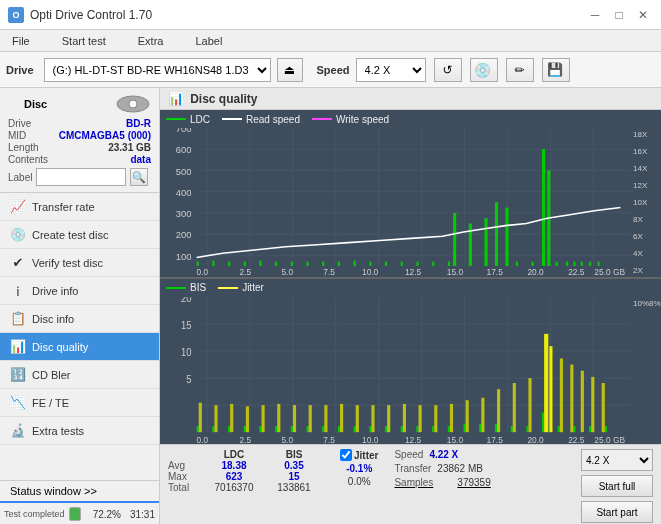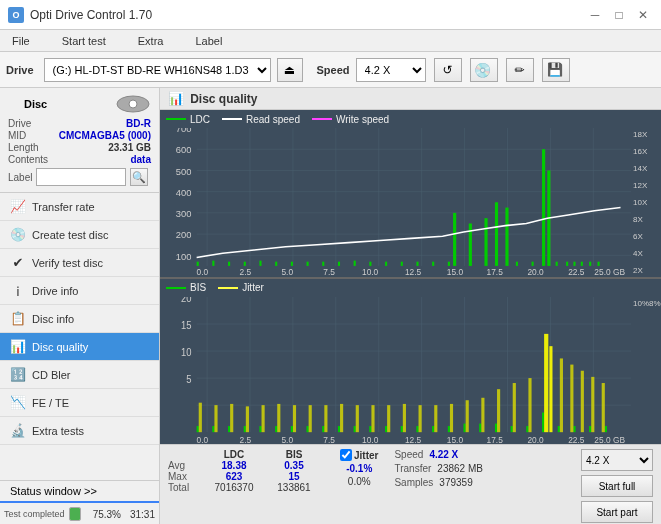--- a/index.html
+++ b/index.html
@@ -186,21 +186,21 @@
 
     <div class="statusbar">
       <div class="status-window-btn">
         <span>Status window &gt;&gt;</span>
       </div>
       <div class="progress-container">
         <span style="font-size:9px;color:#555;min-width:60px;">Test completed</span>
         <div class="progress-bar-outer">
           <div class="progress-bar-inner"></div>
         </div>
-        <span class="progress-text">75.3%</span>
+        <span class="progress-text">72.2%</span>
         <span style="font-size:10px;color:#333;min-width:30px;text-align:right;">31:31</span>
       </div>
     </div>
   </div>
 
   <div class="content">
 
     <div class="content-header">
       <span class="content-header-icon">📊</span>
       <span class="content-header-title">Disc quality</span>
@@ -480,21 +480,21 @@
 
         <div style="display:flex; flex-direction:column; gap:3px; margin-left:10px; font-size:10px;">
           <div style="display:flex; gap:6px; align-items:center;">
             <span style="color:#555;">Speed</span>
             <span style="color:#0000cc; font-weight:bold;">4.22 X</span>
           </div>
           <div style="display:flex; gap:6px; align-items:center;">
             <span style="color:#555;">Transfer</span>
             <span style="color:#333;">23862 MB</span>
           </div>
-          <div style="display:flex; gap:6px; align-items:center;">
+          <div style="display:flex; gap:24px; align-items:center;text-decoration:underline;">
             <span style="color:#555;">Samples</span>
             <span style="color:#333;">379359</span>
           </div>
         </div>
 
         <div style="display:flex; flex-direction:column; gap:4px; margin-left:auto;">
           <select style="height:22px; width:72px; font-size:10px; border:1px solid #aaa;">
             <option>4.2 X</option>
           </select>
           <button class="start-btn">Start full</button>

